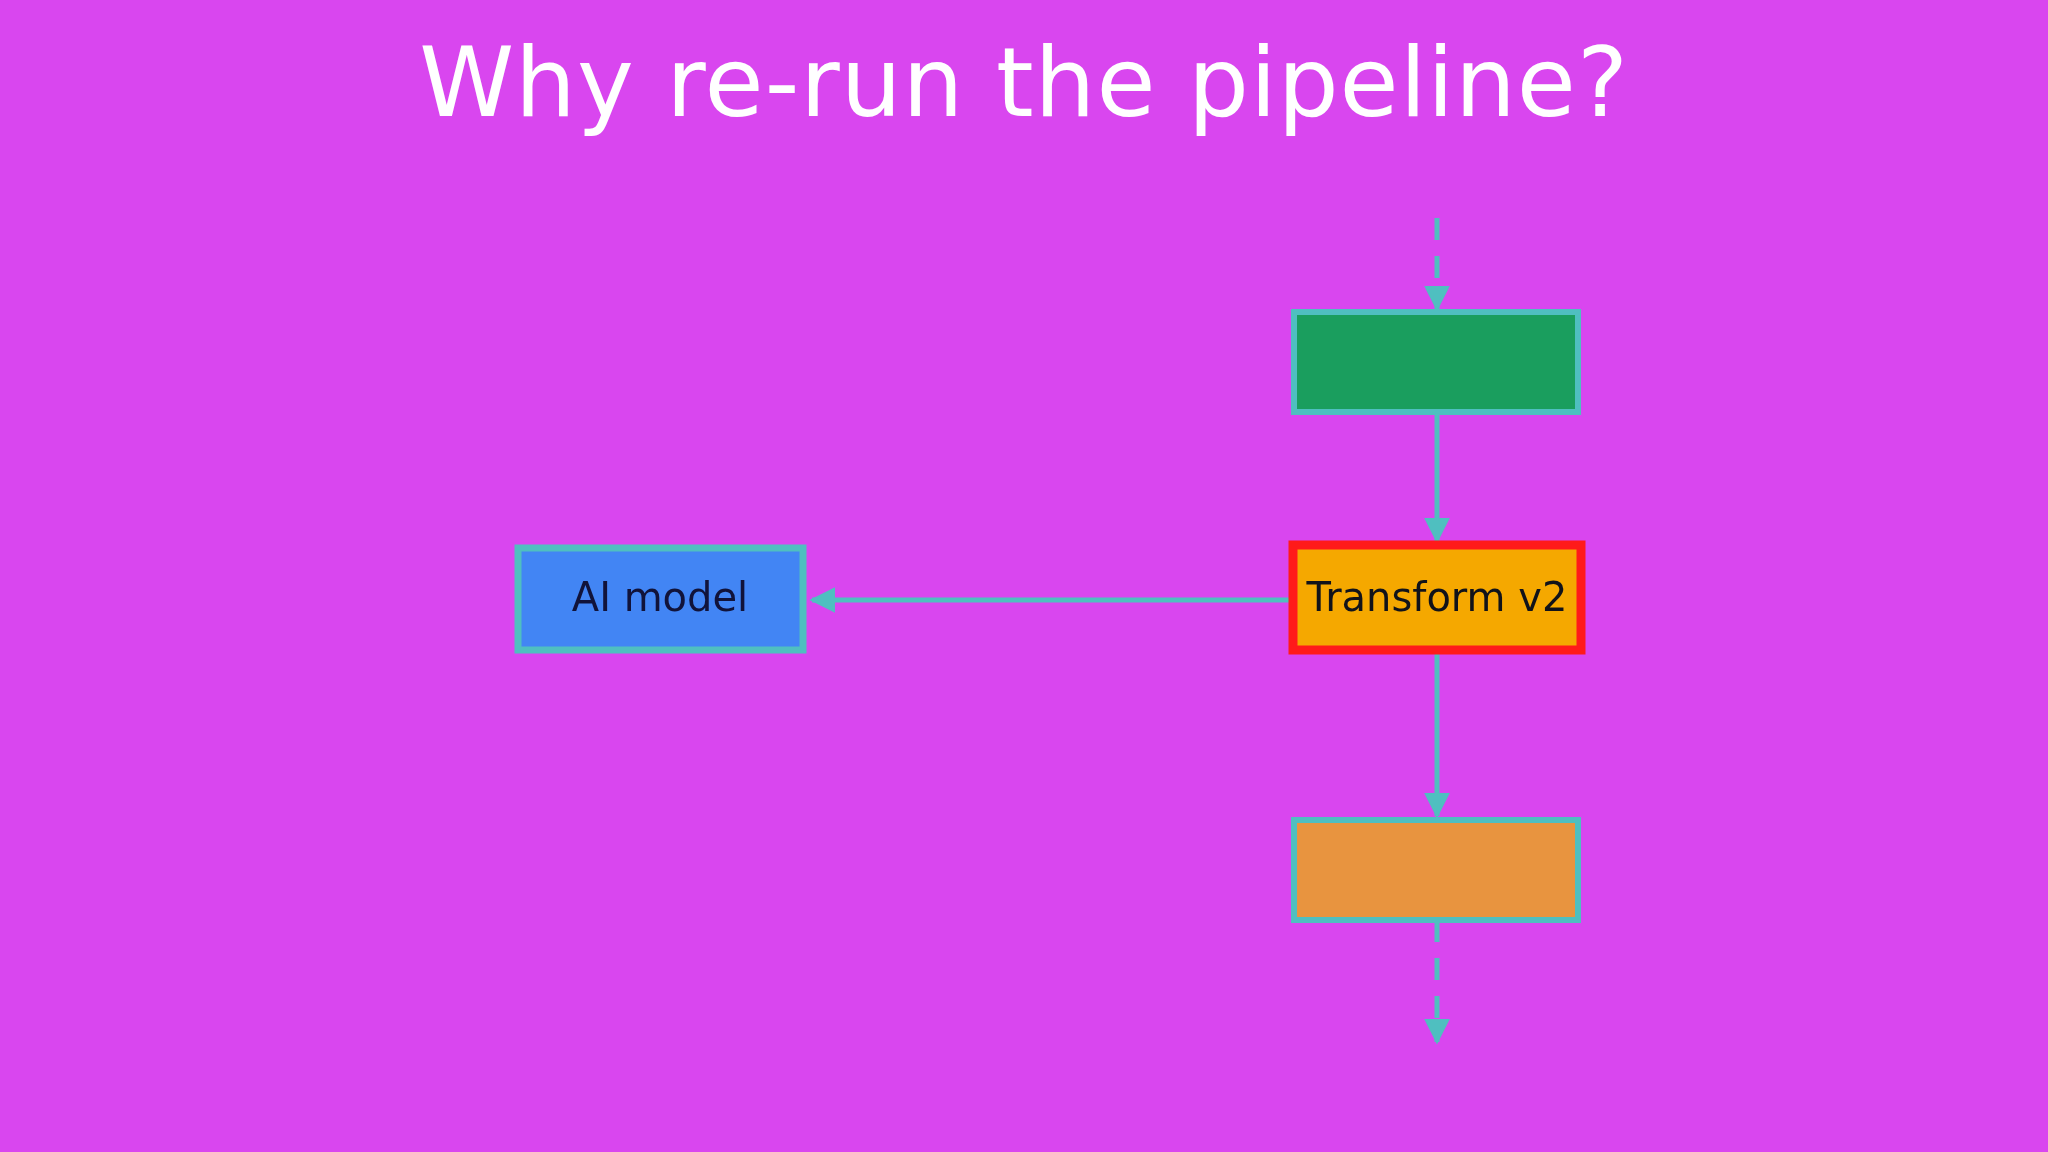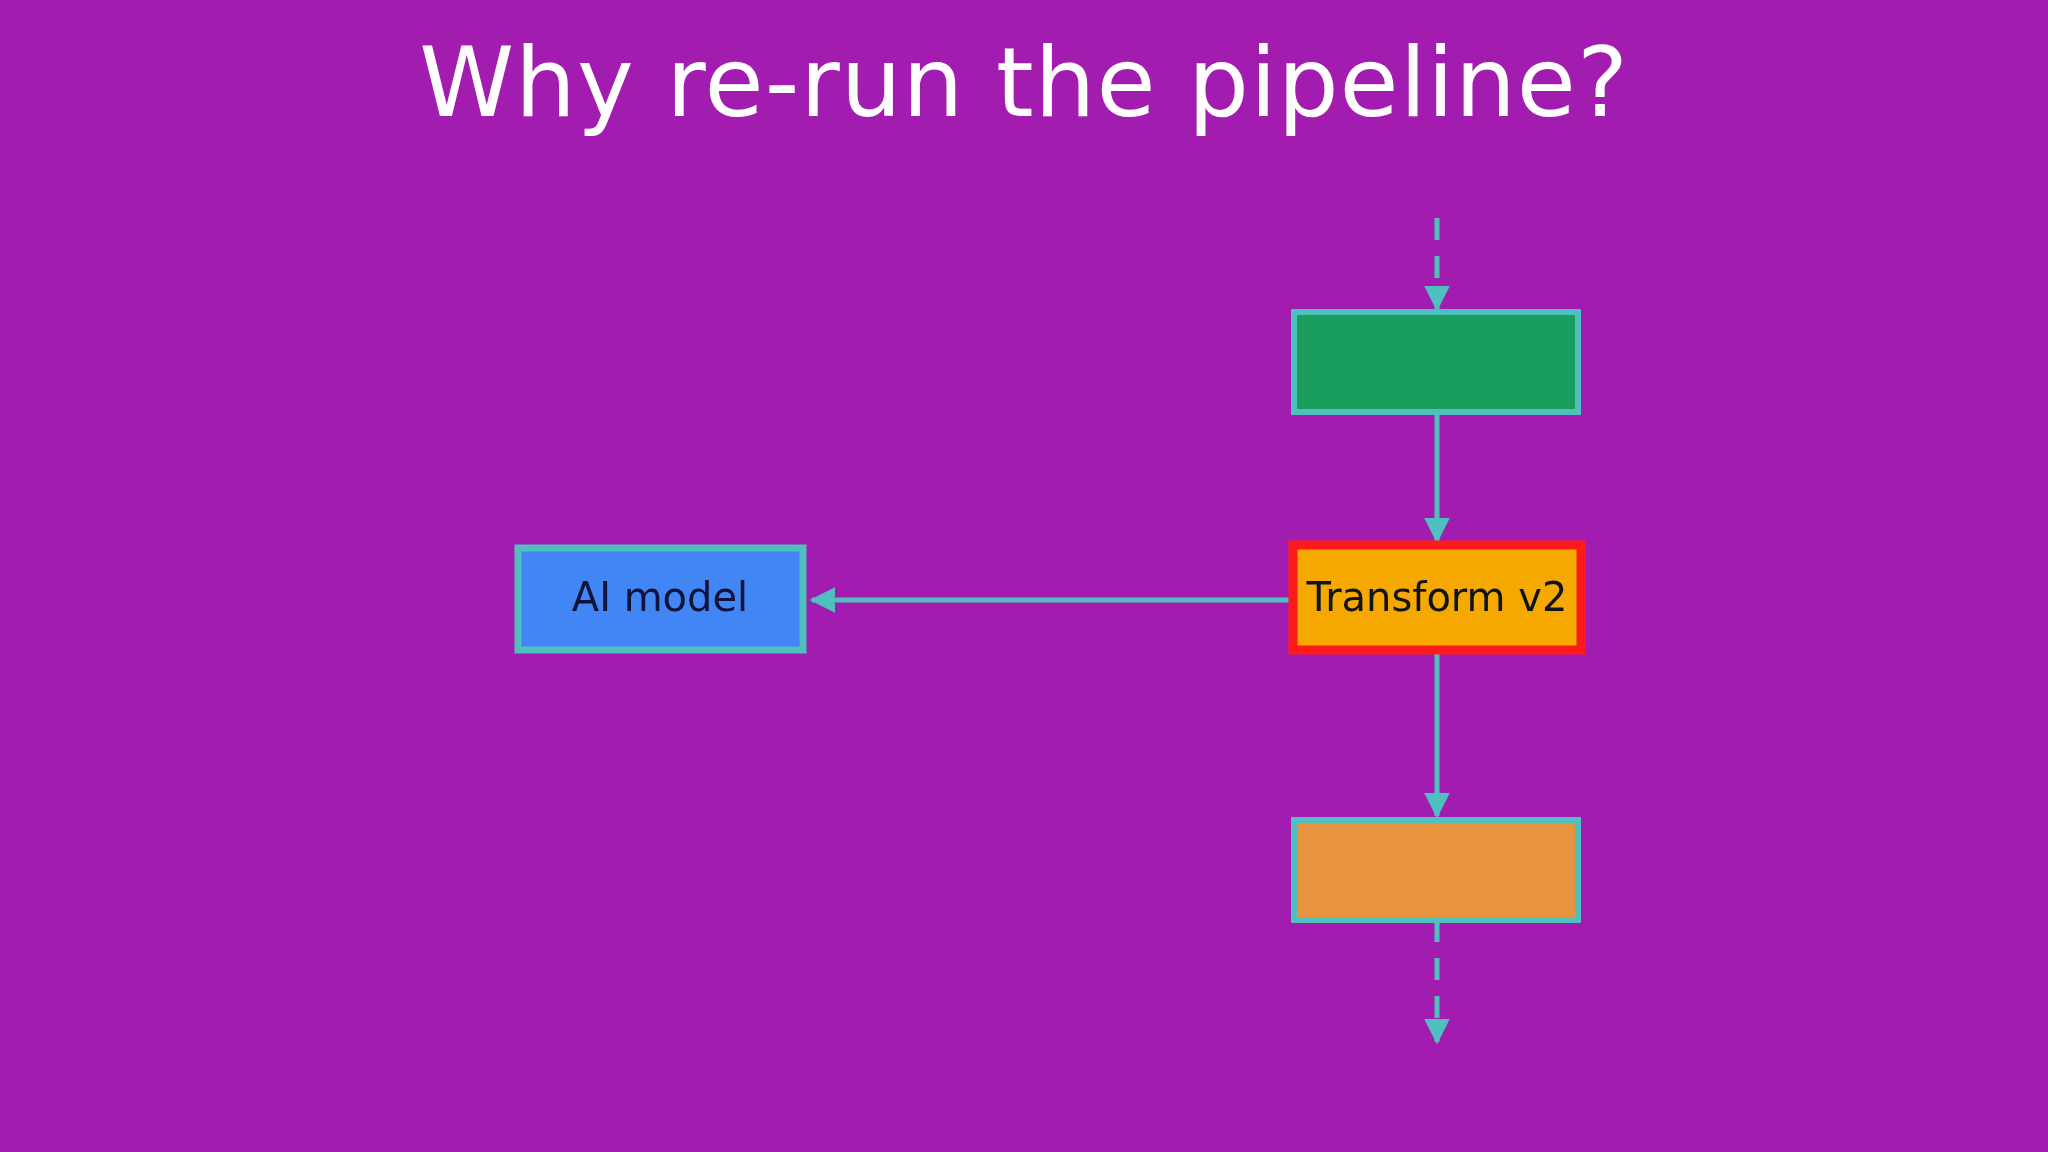--- a/index.html
+++ b/index.html
@@ -4,21 +4,21 @@
 <style>
   html, body {
     margin: 0;
     padding: 0;
     background: #0d1b52;
   }
   #stage {
     position: relative;
     width: 2048px;
     height: 1152px;
-    background: #a21caf;
+    background: #d946ef;
     overflow: hidden;
     font-family: "DejaVu Sans", "Liberation Sans", sans-serif;
   }
   #slide-title {
     position: absolute;
     left: 0;
     top: 28px;
     width: 2048px;
     text-align: center;
     color: #ffffff;

